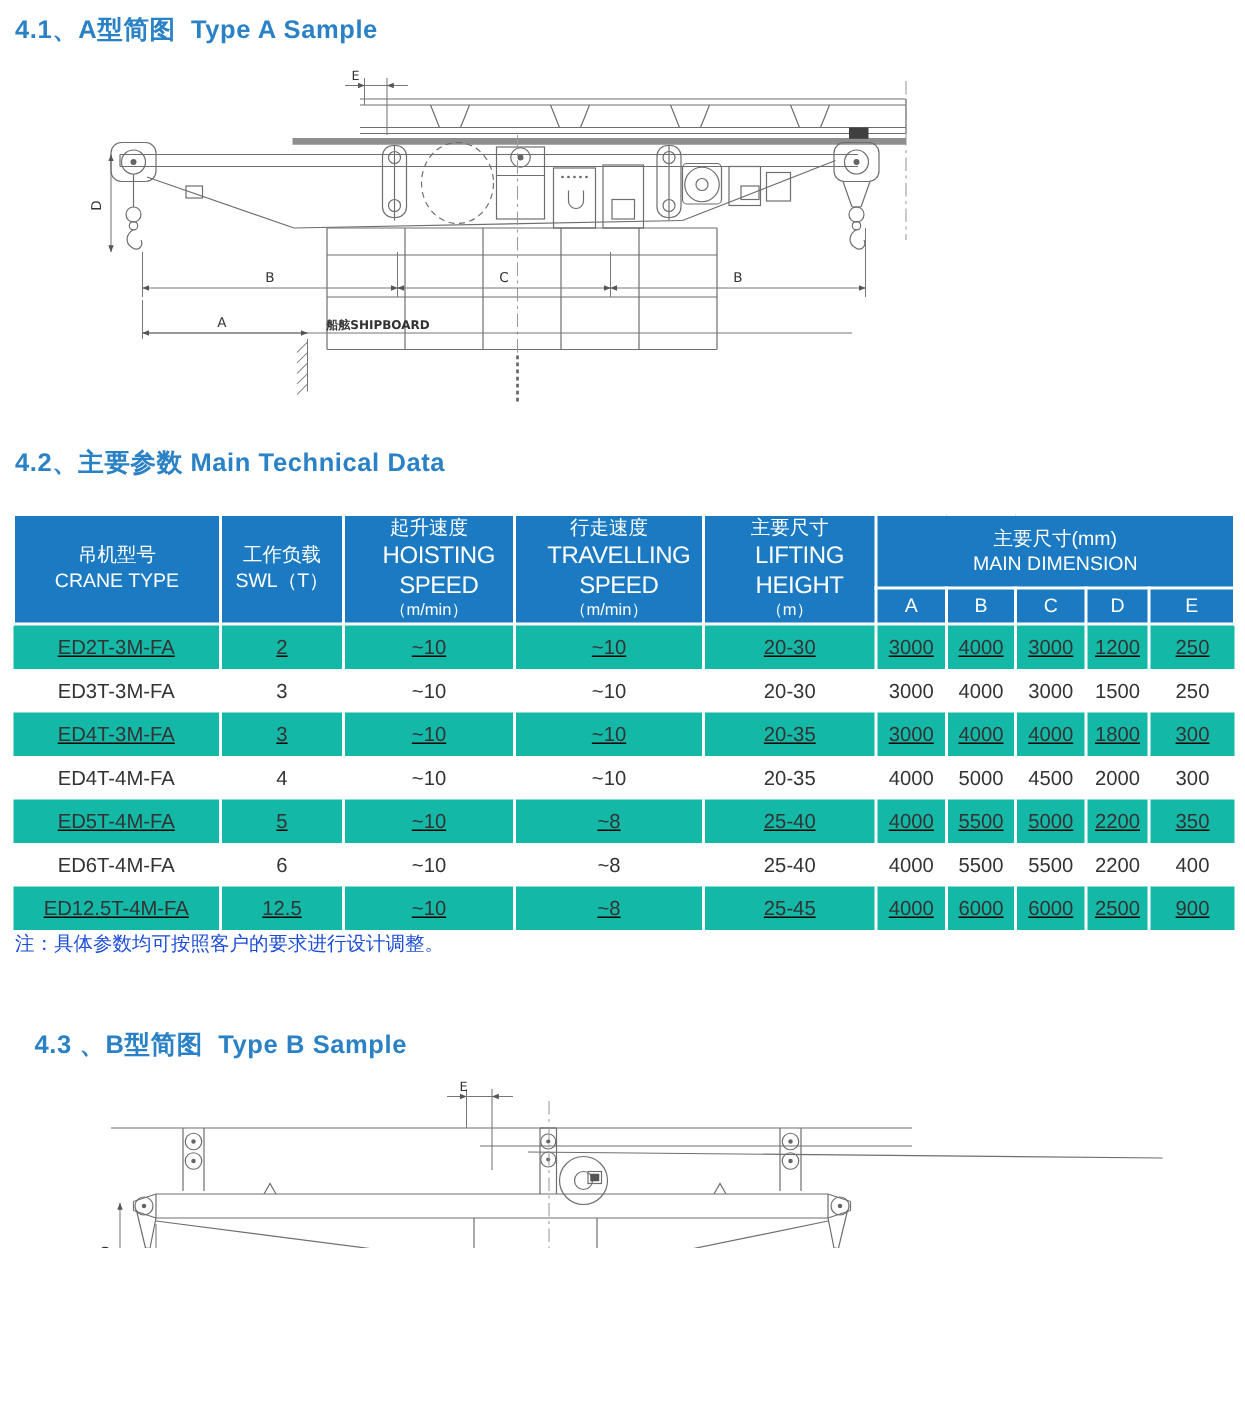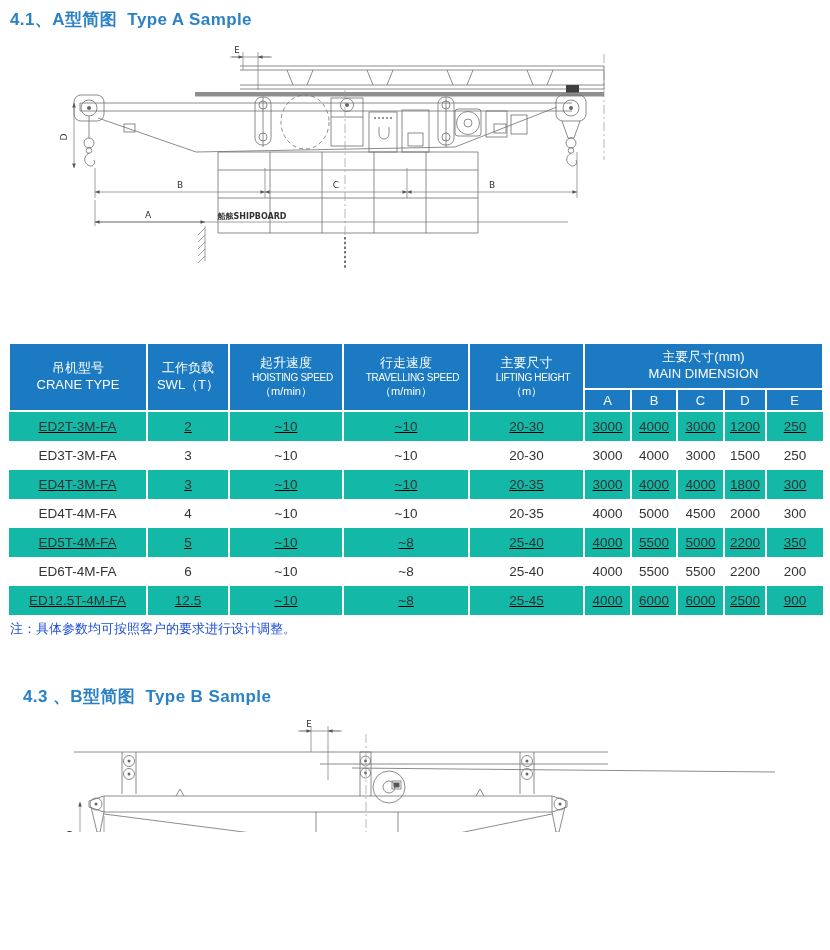--- a/index.html
+++ b/index.html
@@ -9,21 +9,21 @@
            letter-spacing:.4px;white-space:pre;}
   .dwg{position:absolute;left:0;}
   
   table.tech{position:absolute;left:8px;top:342px;width:814px;border-collapse:collapse;
              table-layout:fixed;}
   table.tech thead th{background:#1b7ac1;color:#fff;font-weight:normal;border:2px solid #fff;
                       padding:0;vertical-align:middle;text-align:center;}
   table.tech thead tr.main th{height:44px;}
   table.tech thead tr.sub th{height:20px;font-size:13px;}
   th .cn{font-size:13px;line-height:1.3;}
-  th .en{font-size:10px;line-height:1.25;letter-spacing:-.3px;padding-left:13px;}
+  th .en{font-size:16px;line-height:1.25;letter-spacing:-.3px;padding-left:13px;}
   th .unit{font-size:11px;line-height:1.25;}
   table.tech tbody td{height:29px;text-align:center;font-size:13.5px;color:#333;
                       border-right:2px solid #fff;padding:0;}
   table.tech tbody td:last-child{border-right:none;}
   table.tech tbody tr.stripe{background:#14b8a6;text-decoration:underline;}
   
   .notes{position:absolute;left:10px;top:619px;font-size:13px;color:#1d4ed8;line-height:1.5;}
   .edge-strip{position:absolute;left:8px;top:941px;width:814px;height:9px;background:#e9ecf0;
               border-radius:2px;}
   svg text{user-select:none;}
@@ -166,20 +166,21 @@
       <text x="237" y="13" font-size="8.5">E</text>
       <text x="67" y="97" transform="rotate(-90 67 97)">D</text>
       <text x="180" y="148">B</text>
       <text x="336" y="148">C</text>
       <text x="492" y="148">B</text>
       <text x="148" y="178">A</text>
       <text x="252" y="179" font-size="8" font-weight="bold" text-anchor="middle">船舷SHIPBOARD</text>
     </g>
   </svg>
 
+  <div class="heading" style="top:297px;">4.2、主要参数 Main Technical Data</div>
 
   <table class="tech">
     <colgroup>
       <col style="width:138px">
         <col style="width:82px">
         <col style="width:114px">
       <col style="width:126px">
         <col style="width:115px">
         <col style="width:47px">
       <col style="width:46px">
@@ -289,21 +290,21 @@
         <tr>
           <td>ED6T-4M-FA</td>
           <td>6</td>
           <td>~10</td>
           <td>~8</td>
           <td>25-40</td>
           <td>4000</td>
           <td>5500</td>
           <td>5500</td>
           <td>2200</td>
-          <td>200</td>
+          <td>400</td>
         </tr>
         <tr class="stripe">
           <td>ED12.5T-4M-FA</td>
           <td>12.5</td>
           <td>~10</td>
           <td>~8</td>
           <td>25-45</td>
           <td>4000</td>
           <td>6000</td>
           <td>6000</td>

